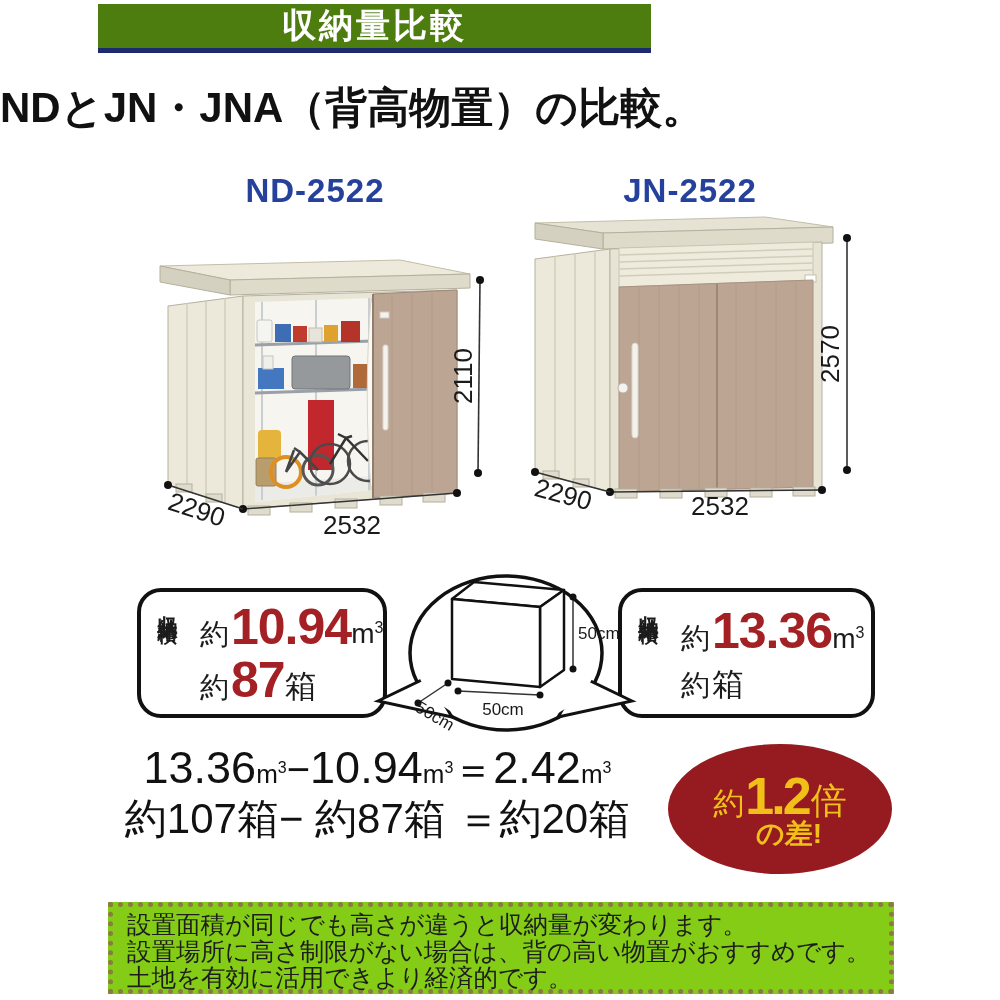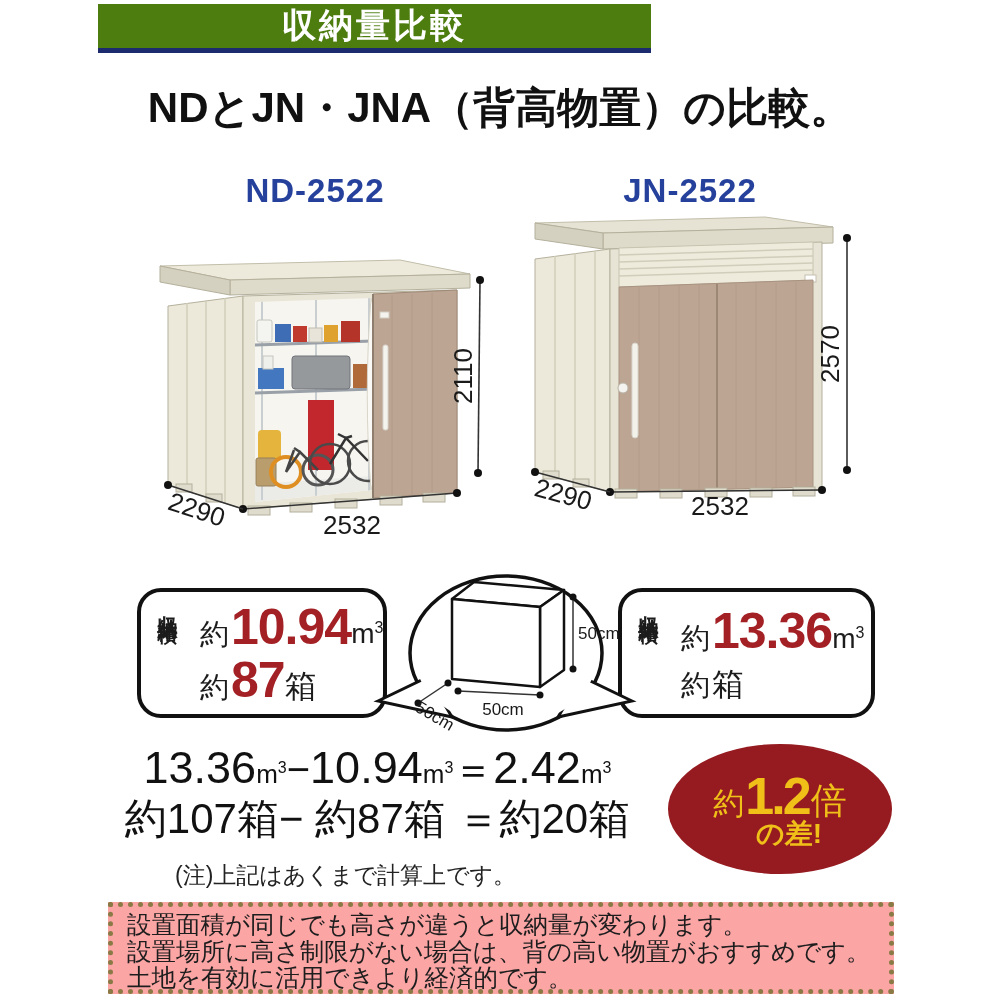--- a/index.html
+++ b/index.html
@@ -3,21 +3,21 @@
 <meta charset="utf-8">
 <style>
   html,body{margin:0;padding:0;background:#fff;}
   .stage{position:relative;width:1000px;height:1000px;background:#ffffff;overflow:hidden;
          font-family:"Liberation Sans","DejaVu Sans",sans-serif;color:#1a1a1a;}
   
   .banner{position:absolute;left:98px;top:4px;width:553px;height:44px;background:#4d7c0f;
           border-bottom:5px solid #1c2b6e;display:flex;align-items:center;justify-content:center;}
   .banner span{color:#fff;font-size:34px;font-weight:bold;letter-spacing:3px;}
   
-  .heading{position:absolute;left:0;top:80px;width:1000px;text-align:center;
+  .heading{position:absolute;left:0;top:80px;width:1000px;text-align:left;
            font-size:42px;font-weight:600;color:#111;}
   
   .shed-label{position:absolute;top:172px;width:350px;text-align:center;
               font-size:33px;font-weight:600;color:#25419c;letter-spacing:1px;}
   .shed-label.nd{left:140px;} .shed-label.jn{left:515px;}
   
   .shed-svg{position:absolute;}
   .shed-svg.nd{left:140px;top:250px;}
   .shed-svg.jn{left:515px;top:215px;}
   .dim-text{font-size:26px;fill:#1a1a1a;font-weight:500;}
@@ -59,21 +59,21 @@
   .badge{position:absolute;left:668px;top:744px;width:224px;height:130px;background:#951b20;
          border-radius:50%;display:flex;flex-direction:column;align-items:center;justify-content:center;
          color:#f0c019;}
   .badge-l1{display:flex;align-items:center;line-height:1;}
   .badge-approx{font-size:31px;margin-top:14px;margin-right:1px;}
   .badge-num{font-size:52px;font-weight:bold;letter-spacing:-3px;}
   .badge-times{font-size:36px;margin-top:10px;margin-left:2px;}
   .badge-l2{font-size:28px;font-weight:600;line-height:1;margin-top:-2px;margin-left:18px;}
   
   .footer{position:absolute;left:108px;top:902px;width:786px;height:92px;box-sizing:border-box;
-          border:5px dotted #8a7a45;padding:5px 14px;background:#fca5a5;}
+          border:5px dotted #8a7a45;padding:5px 14px;background:#84cc16;}
   .footer div{font-size:24.5px;line-height:26.5px;color:#1d1d1d;font-weight:500;white-space:nowrap;}
 </style>
 </head>
 <body>
 
 <div class="stage">
 
   <div class="banner">
     <span>収納量比較</span>
   </div>
@@ -291,21 +291,20 @@
       <circle cx="48" cy="138" r="3.5" fill="#111"></circle>
     <text class="cube-dim" x="62" y="156" text-anchor="middle" transform="rotate(30 62 156)">50cm</text>
   </svg>
 
   <div class="calc">
     <div class="calc-l1">
       <span class="n">13.36</span><span class="u"><span>m</span><sup>3</sup></span><span class="op">−</span><span class="n">10.94</span><span class="u"><span>m</span><sup>3</sup></span><span class="op">＝</span><span class="n">2.42</span><span class="u"><span>m</span><sup>3</sup></span>
     </div>
     <div class="calc-l2">約107箱− 約87箱 ＝約20箱</div>
   </div>
-  <div class="calc-note">(注)上記はあくまで計算上です。</div>
 
   <div class="badge">
     <div class="badge-l1">
       <span class="badge-approx">約</span>
       <span class="badge-num">1.2</span>
       <span class="badge-times">倍</span>
     </div>
     <div class="badge-l2">の差!</div>
   </div>
 

